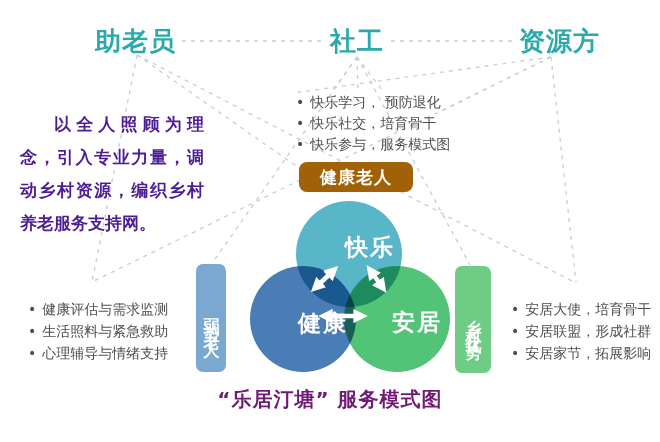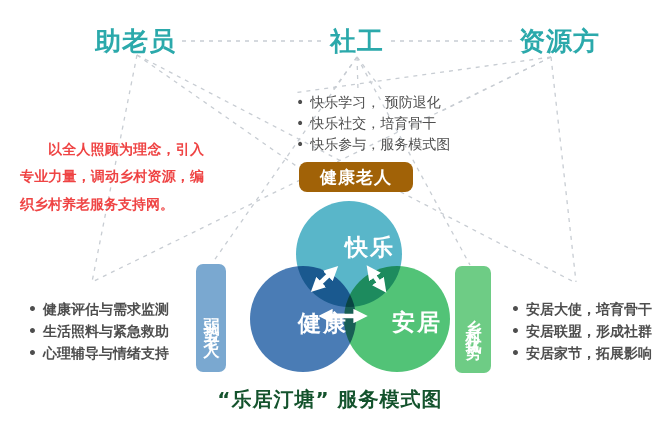--- a/index.html
+++ b/index.html
@@ -14,32 +14,32 @@
 
   .actor{
     position:absolute;z-index:3;color:#2ba9ab;font-weight:bold;
     font-size:26px;letter-spacing:1px;white-space:nowrap;
   }
   .actor1{left:95px;top:24px;}
   .actor2{left:330px;top:24px;}
   .actor3{left:519px;top:24px;}
 
   .left-desc{
-    position:absolute;z-index:3;left:20px;top:136px;width:184px;
-    font-size:14px;font-weight:bold;color:#ef4444;line-height:1.95;
+    position:absolute;z-index:3;left:20px;top:108px;width:184px;
+    font-size:17px;font-weight:bold;color:#4c1d95;line-height:1.95;
     text-indent:2em;text-align:justify;
   }
 
   .bullets{position:absolute;z-index:3;list-style:none;margin:0;padding:0;
     font-size:14px;color:#4e4e4e;}
   .bullets li{line-height:21px;white-space:nowrap;}
   .bullets li::before{content:"•";margin-right:6px;color:#4e4e4e;}
   .bullets.center{left:296px;top:92px;}
   .bullets.left{left:28px;top:298px;}
-  .bullets.left li, .bullets.right li{line-height:22px;font-weight:bold;}
+  .bullets.left li, .bullets.right li{line-height:22px;}
   .bullets.right{left:511px;top:298px;}
 
   .pill{
     position:absolute;z-index:5;left:299px;top:162px;width:114px;height:30px;
     background:#a16207;border-radius:8px;color:#ffffff;font-weight:bold;
     font-size:17px;display:flex;align-items:center;justify-content:center;
     letter-spacing:1px;
   }
 
   .circle{position:absolute;z-index:1;width:106px;height:106px;border-radius:50%;
@@ -58,21 +58,21 @@
     position:absolute;z-index:3;color:#ffffff;font-weight:bold;font-size:16px;
     writing-mode:vertical-rl;text-orientation:upright;letter-spacing:8px;
     display:flex;align-items:center;justify-content:center;border-radius:7px;
     padding-top:6px;box-sizing:border-box;
   }
   .vtag.weak{left:196px;top:264px;width:30px;height:108px;background:#7aa8d0;}
   .vtag.village{left:455px;top:266px;width:36px;height:107px;background:#6ecc85;}
 
   .caption{
     position:absolute;z-index:3;left:0;top:386px;width:660px;text-align:center;
-    font-size:20px;font-weight:bold;color:#14532d;letter-spacing:1px;
+    font-size:20px;font-weight:bold;color:#701a75;letter-spacing:1px;
   }
 </style>
 </head>
 <body>
 
 <div class="stage">
 
   <svg class="web" width="660" height="442" viewBox="0 0 660 442">
     <g stroke="#c8cdd3" stroke-width="1.3" stroke-dasharray="4 5" fill="none">
       <path d="M182 41 L326 41"></path>

